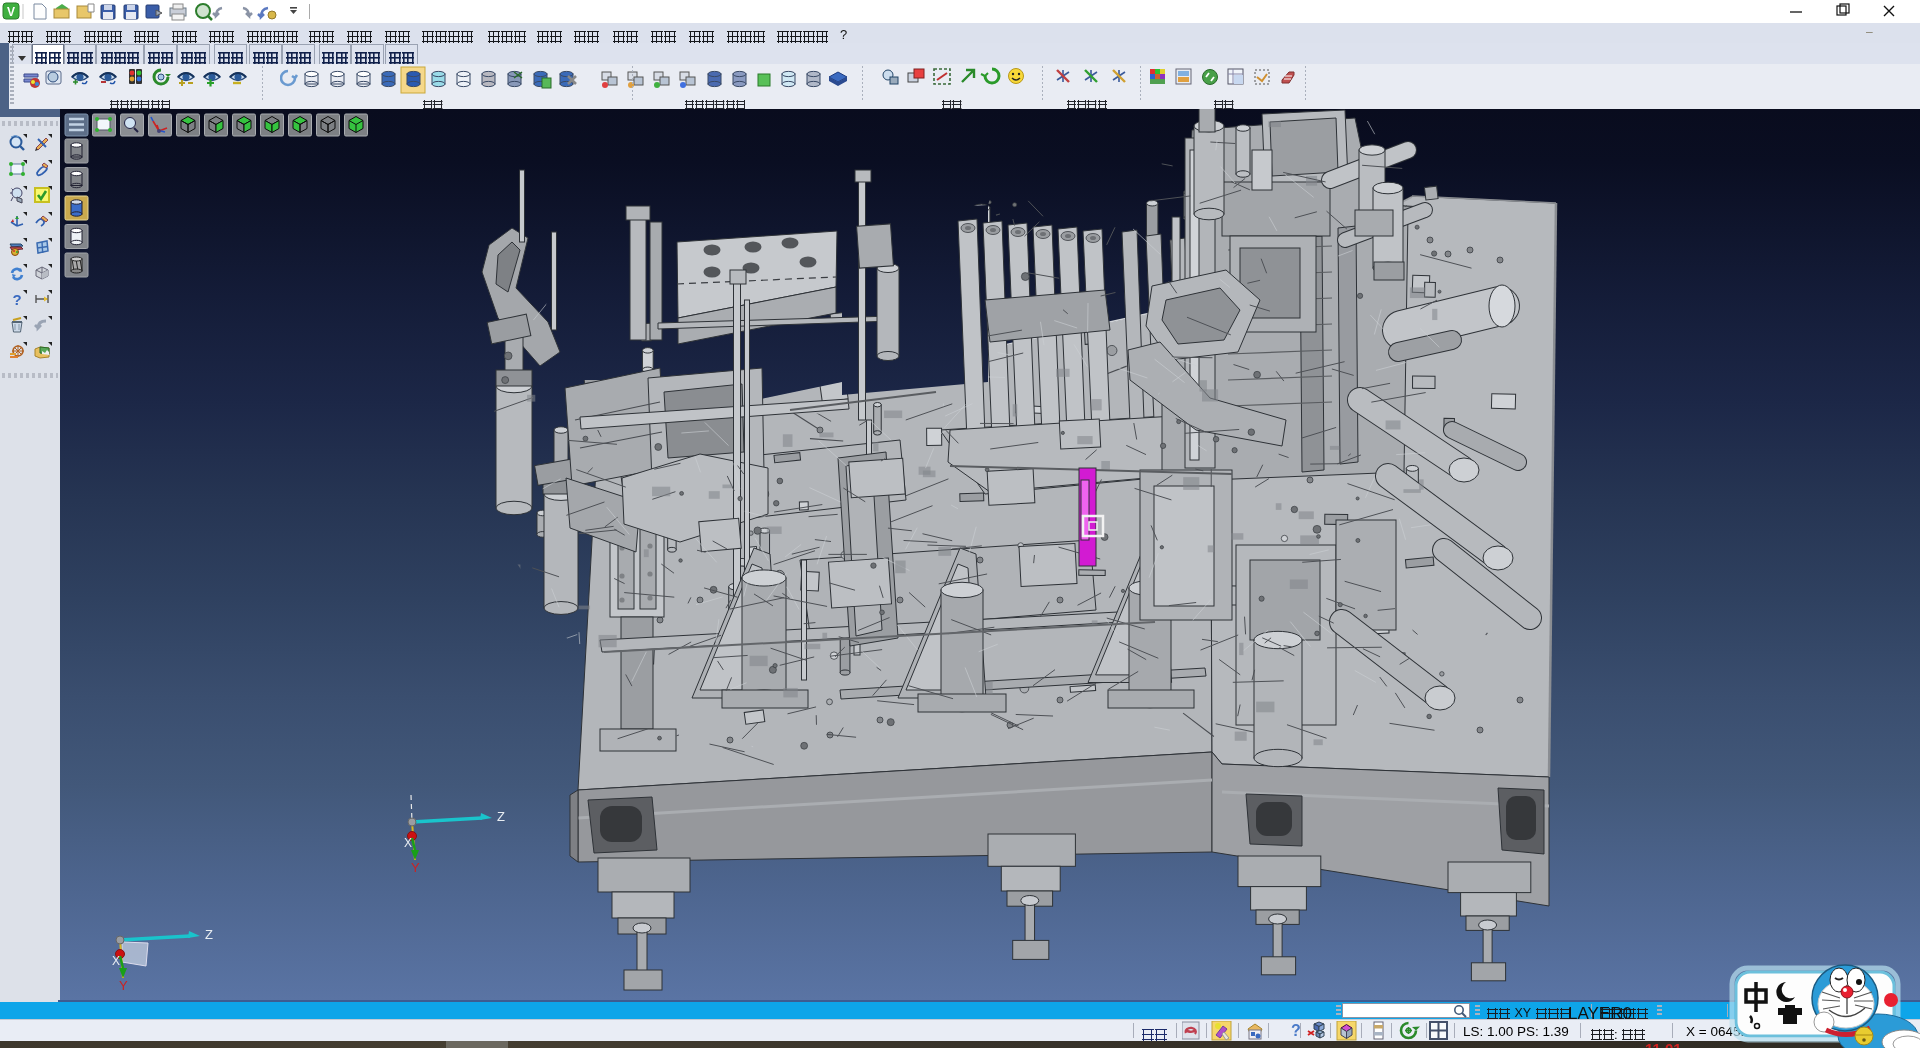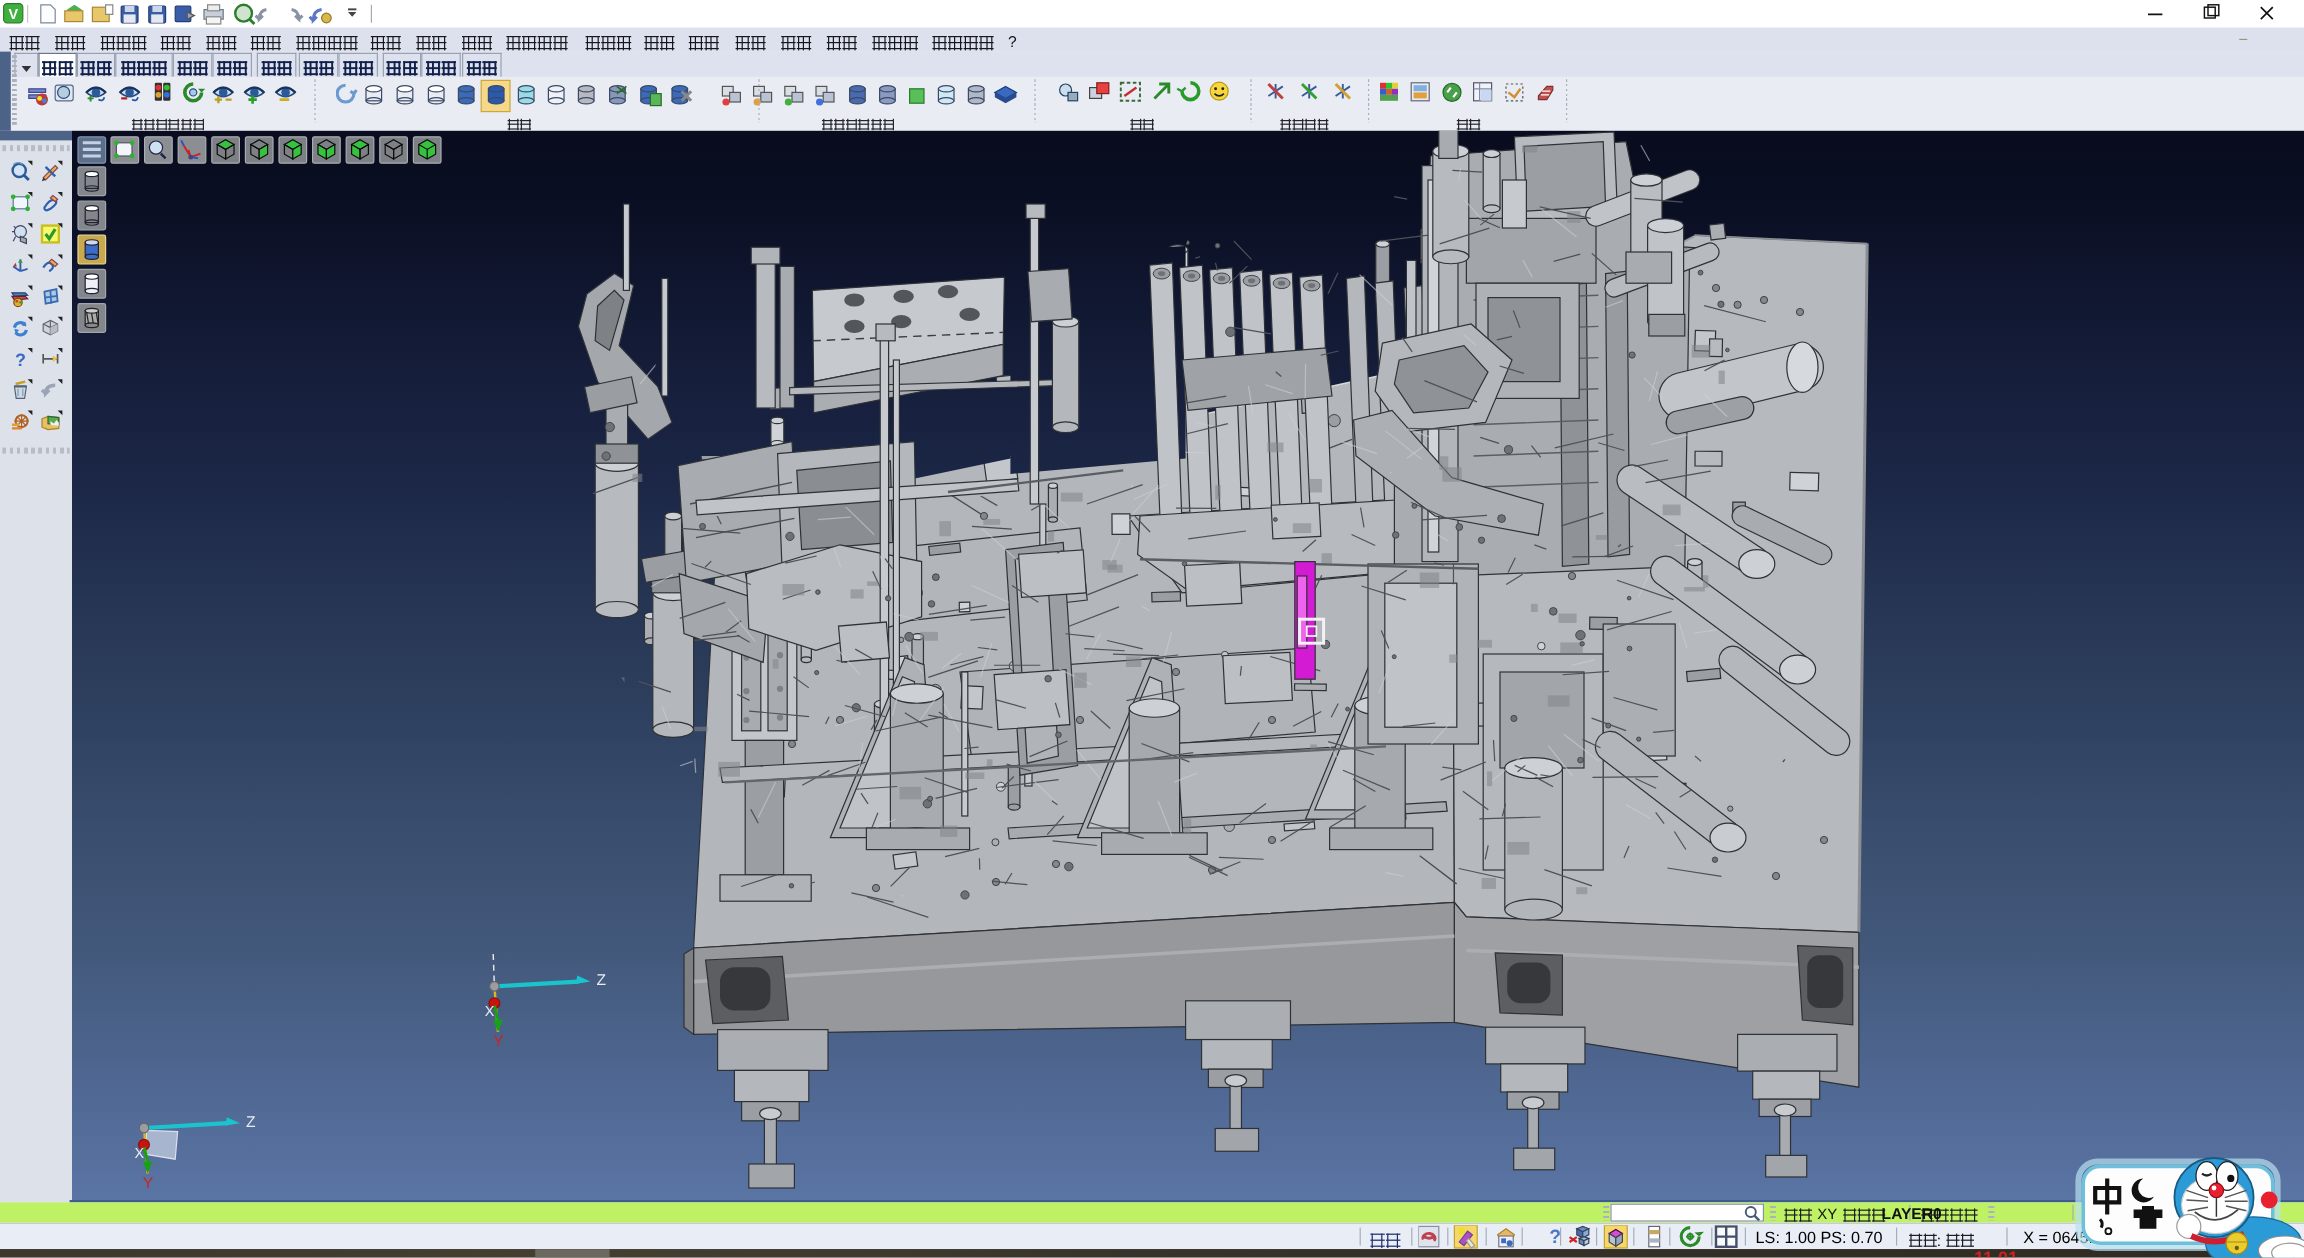--- a/index.html
+++ b/index.html
@@ -32,21 +32,21 @@
 .mitem{position:absolute;top:4px}
 #tabrow{left:0;top:43px;width:1920px;height:21px;background:#dde2ee}
 .tab{position:absolute;top:1px;height:20px;background:#dde2ee;border:1px solid #9aa2b2;border-bottom:none;padding-top:3px;text-align:center}
 .tab.sel{background:#fff;border-color:#6b7488}
 #ribbon{left:0;top:64px;width:1920px;height:45px;background:#e9ecf3}
 .gsep{position:absolute;top:2px;height:36px;width:1px;background:repeating-linear-gradient(#aab0bc 0 2px,transparent 2px 4px)}
 .glabel{position:absolute;top:31px;width:160px;text-align:center}
 #sidebar{left:0;top:117px;width:60px;height:885px;background:#dde1e9}
 .dots{position:absolute;left:2px;width:56px;height:5px;background:repeating-linear-gradient(90deg,#b8bcc6 0 3px,transparent 3px 6px)}
 #viewport{left:60px;top:109px;width:1860px;height:891px;background:linear-gradient(180deg,#090c1e 0%,#0a0e22 6%,#141c38 21%,#1c2747 33%,#263553 44%,#2f4160 55%,#3a4e6f 66%,#42587a 76%,#4e6690 88%,#5a74a4 100%)}
-#sb1{left:0;top:1002px;width:1920px;height:17px;background:#bef264}#vpb{left:58px;top:1000px;width:1862px;height:2px;background:#3e5c90}
+#sb1{left:0;top:1002px;width:1920px;height:17px;background:#0ea5e9}#vpb{left:58px;top:1000px;width:1862px;height:2px;background:#3e5c90}
 #sb2{left:0;top:1019px;width:1920px;height:22px;background:#e9edf5;border-top:1px solid #c5cad4}
 #taskstrip{left:0;top:1041px;width:1920px;height:7px;background:#37322a}
 .vsep{position:absolute;top:3px;height:14px;width:1px;background:#a8adba}
 .num{font-size:13px;color:#000}
 </style></head><body>
 <div id="titlebar" class="abs">
     <svg class="abs" style="left:0;top:0" width="320" height="23" viewBox="0 0 320 23">
       <rect x="3" y="3" width="16" height="16" rx="3" fill="#3faf3f" stroke="#2c7d2c"></rect>
       <text x="11" y="16" font-size="12" font-weight="bold" fill="#fff" text-anchor="middle" font-family="Liberation Sans">V</text>
       <rect x="22.5" y="4" width="1" height="15" fill="#c8c8c8"></rect>
@@ -1536,21 +1536,21 @@
     <div class="abs" style="left:1342px;top:1px;width:128px;height:15px;background:#fff;border:1px solid #8a93a5"></div>
     <svg class="abs" style="left:1452px;top:1px" width="16" height="16" viewBox="0 0 16 16">
       <circle cx="7" cy="7" r="4.2" fill="none" stroke="#445a77" stroke-width="1.6"></circle>
       <line x1="10" y1="10" x2="14" y2="14" stroke="#445a77" stroke-width="2"></line>
     </svg>
     <div class="abs" style="left:1475px;top:3px;width:5px;height:12px;background:repeating-linear-gradient(#aab2c0 0 2px,transparent 2px 4px)"></div>
     <span class="abs" style="left:1486px;top:2px"><i class="zs"></i><i class="zs"></i>&nbsp;<span style="font-size:12.5px;color:#111;position:relative;top:-1px">XY</span>&nbsp;<i class="zs"></i><i class="zs"></i><i class="zs"></i></span>
     <div class="vsep" style="left:1591px;top:2px;height:13px"></div>
     <span class="abs" style="left:1600px;top:2px"><i class="zs"></i><i class="zs"></i><i class="zs"></i><i class="zs"></i></span>
     <div class="abs" style="left:1657px;top:3px;width:5px;height:12px;background:repeating-linear-gradient(#aab2c0 0 2px,transparent 2px 4px)"></div>
-    <span class="abs" style="left:1568px;top:2px;font-size:13px;font-weight:bold;color:#111">LAYER0</span>
+    <span class="abs" style="left:1568px;top:2px;font-size:17px;font-weight:normal;color:#111">LAYER0</span>
     <div class="vsep" style="left:1727px;top:2px;height:13px"></div>
   </div>
 <div id="sb2" class="abs">
     <div class="vsep" style="left:1133px;top:3px;height:15px"></div>
     <div class="vsep" style="left:1176px;top:3px;height:15px"></div>
     <div class="vsep" style="left:1206px;top:3px;height:15px"></div>
     <div class="vsep" style="left:1238px;top:3px;height:15px"></div>
     <div class="vsep" style="left:1268px;top:3px;height:15px"></div>
     <div class="vsep" style="left:1300px;top:3px;height:15px"></div>
     <div class="vsep" style="left:1330px;top:3px;height:15px"></div>
@@ -1603,21 +1603,21 @@
         <path d="M9.5 2 a7.5 7.5 0 1 0 7.5 7.5" fill="none" stroke="#2a8a2a" stroke-width="2.6"></path>
         <path d="M17 9.5 l-4 -3.5 8 -0.5z" fill="#2a8a2a"></path>
         <circle cx="9.5" cy="9.5" r="2.2" fill="none" stroke="#2a8a2a" stroke-width="1.4"></circle>
         <path d="M9.5 6 v7 M6 9.5 h7" stroke="#2a8a2a" stroke-width="1.4"></path>
       </g>
       <g transform="translate(248,1)">
         <rect x="0" y="0" width="17" height="17" fill="#f8fafc" stroke="#44506a" stroke-width="2"></rect>
         <path d="M8.5 0 v17 M0 8.5 h17" stroke="#44506a" stroke-width="2"></path>
       </g>
     </svg>
-    <span class="abs num" style="left:1463px;top:4px;font-size:13.5px">LS: 1.00 PS: 0.70</span>
+    <span class="abs num" style="left:1463px;top:4px;font-size:13.5px">LS: 1.00 PS: 1.39</span>
     <span class="abs" style="left:1590px;top:5px"><i class="zs"></i><i class="zs"></i><span class="num">: </span><i class="zs"></i><i class="zs"></i></span>
     <span class="abs num" style="left:1686px;top:4px;font-size:13.5px">X = 0645.500&nbsp; <span style="color:#c82020">Y</span></span>
     <div class="abs" style="left:1800px;top:14px;width:60px;height:3px;background:repeating-linear-gradient(90deg,#e03030 0 7px,transparent 7px 12px)"></div>
   </div>
 <div id="taskstrip" class="abs">
     <div class="abs" style="left:0;top:0;width:1920px;height:7px;background:linear-gradient(90deg,#3d372c 0%,#453e31 25%,#38332a 50%,#332e26 75%,#2f2b23 100%)"></div>
     <div class="abs" style="left:446px;top:0;width:62px;height:7px;background:#6b685f"></div>
     <div class="abs" style="left:1645px;top:0;width:70px;height:7px;overflow:hidden">
       <span style="position:absolute;top:-1px;color:#d02020;font-weight:bold;font-size:15px;font-family:'Liberation Sans'">11.01</span>
     </div>

